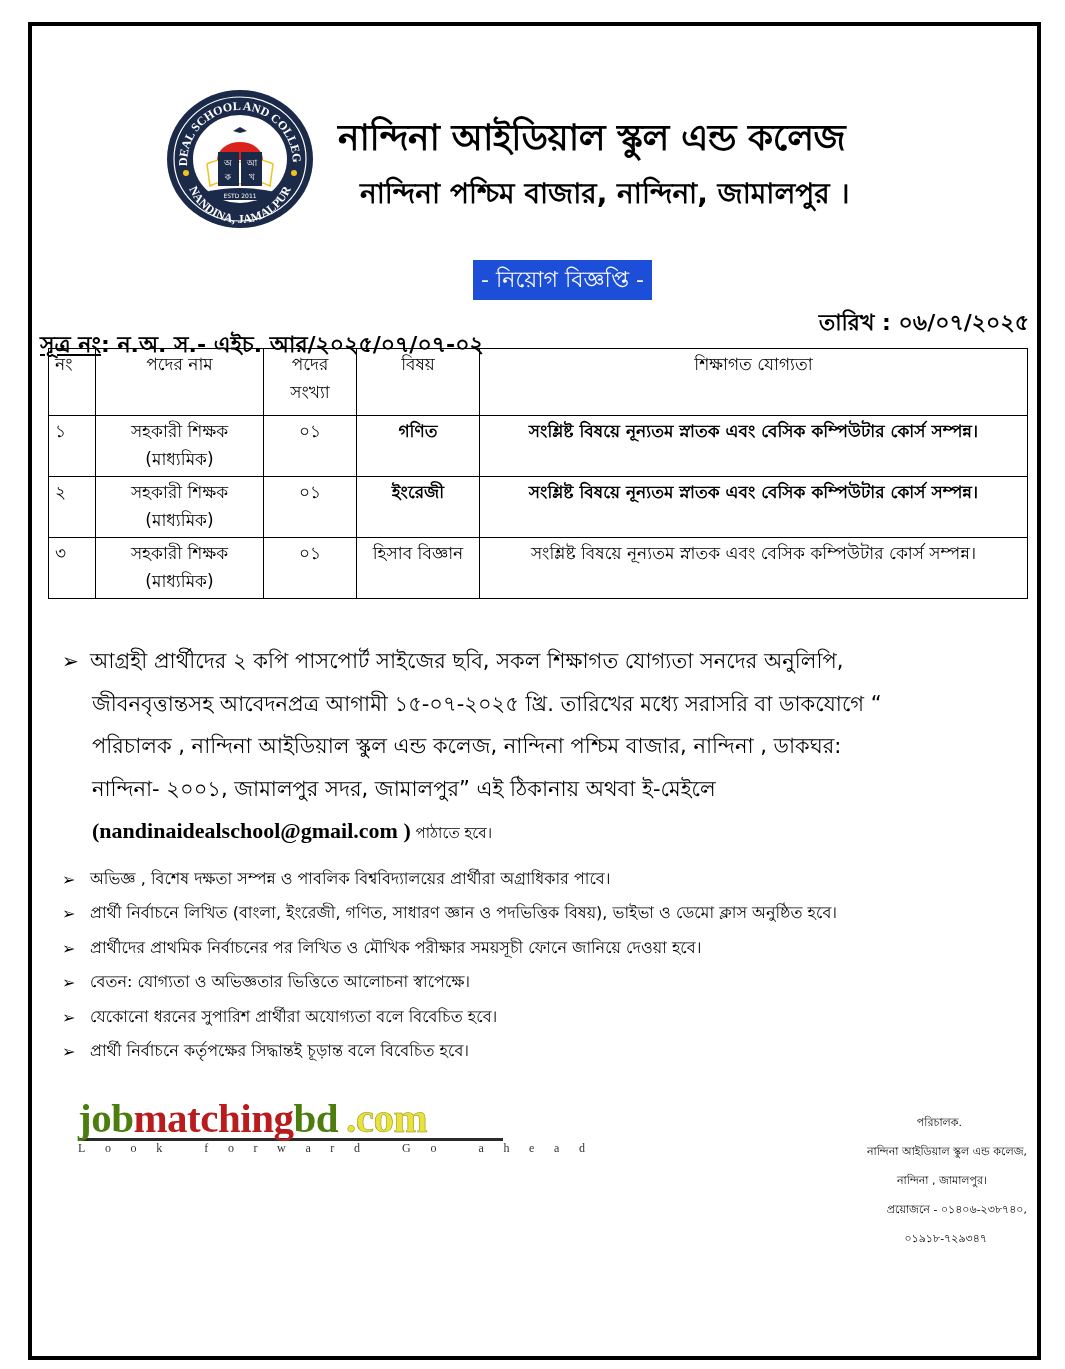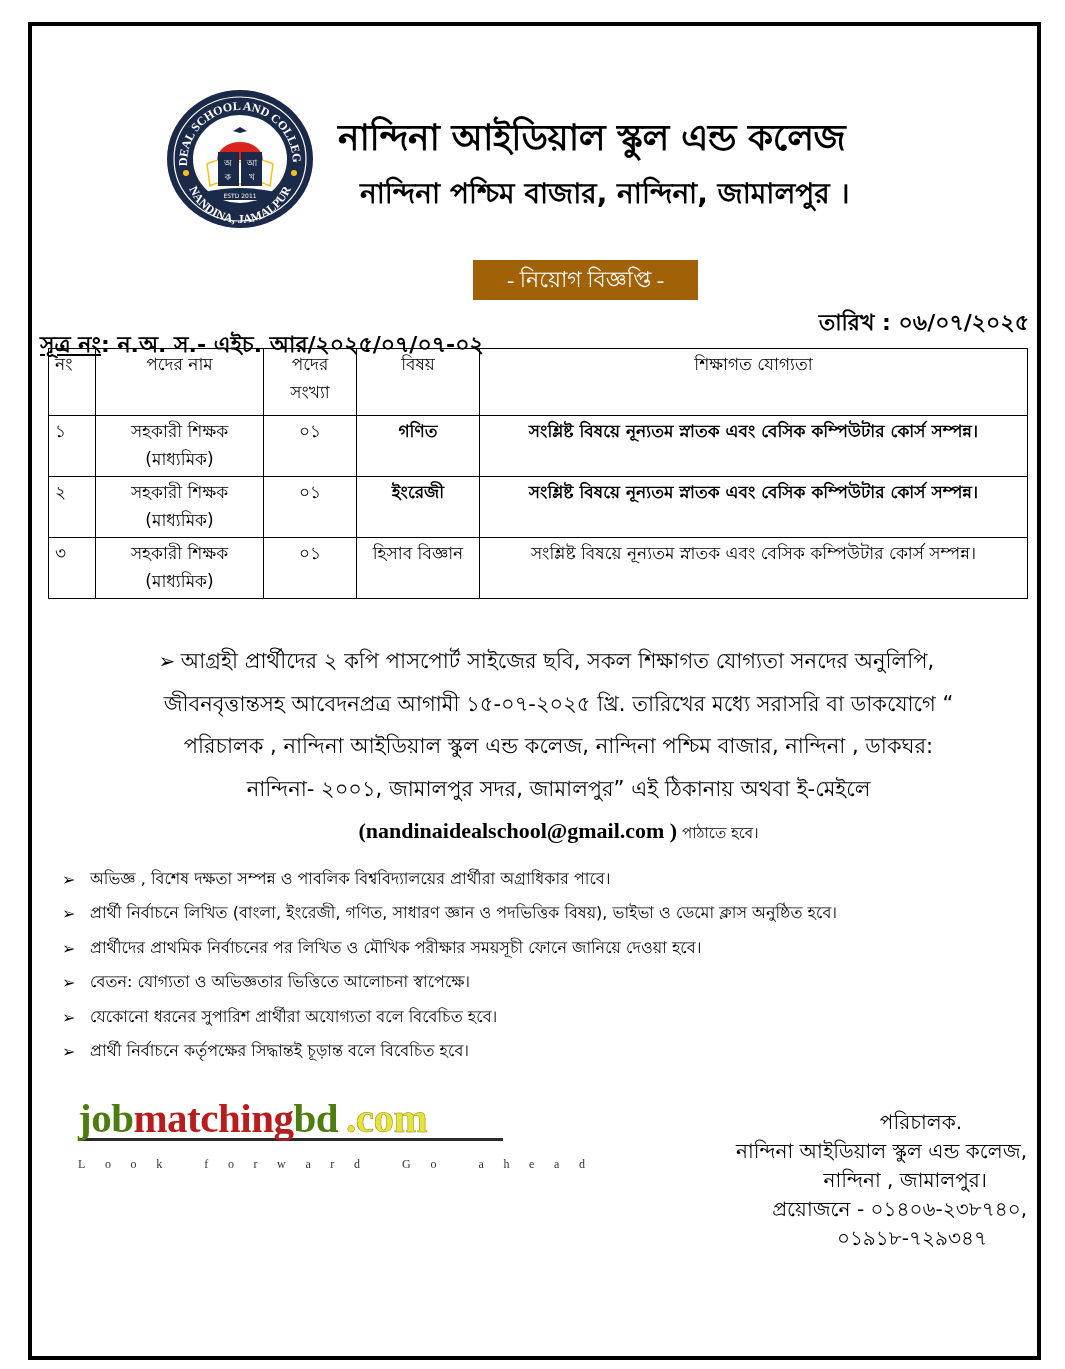--- a/index.html
+++ b/index.html
@@ -7,63 +7,63 @@
          font-family: "DejaVu Sans", "Liberation Sans", sans-serif; color: #000; }
   .frame { position: absolute; left: 28px; top: 22px; width: 1005px; height: 1330px;
            border: 4px solid #000; box-sizing: content-box; }
   .abs { position: absolute; }
 
   
   .logo { left: 165px; top: 88px; width: 150px; height: 142px; }
   .school-title { left: 338px; top: 110px; font-size: 36px; font-weight: bold; letter-spacing: -0.5px; white-space: nowrap; }
   .school-addr { left: 360px; top: 172px; font-size: 28px; font-weight: bold; white-space: nowrap; }
 
-  .notice-badge { left: 473px; top: 260px; width: 225px; height: 40px; background: #a16207; color: #fff;
-                  font-size: 22px; display: flex; align-items: center; justify-content: center; white-space: nowrap; font-family: Liberation Serif, serif; }
+  .notice-badge { left: 473px; top: 260px; width: 179px; height: 40px; background: #1d4ed8; color: #fff;
+                  font-size: 22px; display: flex; align-items: center; justify-content: center; white-space: nowrap; }
 
   .ref-row { left: 40px; top: 305px; font-size: 22px; font-weight: bold; white-space: nowrap; margin-top: 22px; }
   .ref-label { text-decoration: underline; }
   .date-row { right: 36px; top: 305px; font-size: 22px; font-weight: bold; white-space: nowrap; }
 
   
   table.posts { position: absolute; left: 48px; top: 348px; width: 980px; border-collapse: collapse;
                 font-size: 17px; }
   table.posts td, table.posts th { border: 1.5px solid #000; padding: 2px 6px; vertical-align: top; }
   table.posts th { font-weight: normal; height: 62px; }
   table.posts td { height: 54px; }
   .c-no { width: 34px; text-align: left; }
   .c-name { width: 155px; text-align: center; margin-top: 28px; }
   .c-count { width: 80px; text-align: center; }
   .c-subj { width: 110px; text-align: center; }
   .c-qual { text-align: center; }
   th.c-no { vertical-align: bottom; text-align: left; }
   .bold { font-weight: bold; }
 
   
-  .main-para { left: 56px; top: 640px; width: 975px; font-size: 21px; line-height: 42.5px; text-align: center; }
+  .main-para { left: 62px; top: 640px; width: 975px; font-size: 21px; line-height: 42.5px; }
   .main-para .line { white-space: nowrap; display: block; }
   .main-para .indent { padding-left: 30px; }
   .email { font-family: "Liberation Serif", serif; font-weight: bold; font-size: 22px; }
   .small { font-size: 15px; }
 
   .bullets { left: 62px; top: 862px; width: 975px; font-size: 16px; }
   .bullets .item { height: 34.5px; display: flex; align-items: center; white-space: nowrap; }
   .arrow { display: inline-block; width: 28px; font-size: 16px; }
   .arrow-big { font-size: 20px; }
 
   
   .watermark-logo { left: 78px; top: 1098px; width: 430px; height: 60px; }
   .wm-main { font-family: "Liberation Serif", serif; font-weight: bold; font-size: 41px; letter-spacing: -0.5px; line-height: 40px; white-space: nowrap; }
   .wm-green { color: #4d7c0f; }
   .wm-red { color: #b91c1c; }
   .wm-yellow { color: #e8e23a; margin-left: 8px; -webkit-text-stroke: 0.5px #8a8a10; }
   .wm-line { height: 3px; background: #2a2a2a; margin-top: 0px; width: 425px; }
-  .wm-sub { font-family: "Liberation Serif", serif; font-size: 12px; letter-spacing: 19.6px; color: #333; margin-top: 16px; white-space: nowrap; }
-
-  .signature { right: 38px; top: 1108px; width: 300px; font-size: 20px; line-height: 29px; text-align: right; }
+  .wm-sub { font-family: "Liberation Serif", serif; font-size: 12px; letter-spacing: 19.6px; color: #333; margin-top: 0px; white-space: nowrap; }
+
+  .signature { right: 38px; top: 1108px; width: 300px; font-size: 11px; line-height: 29px; text-align: right; }
   .signature div { white-space: nowrap; }
   .sig-1 { padding-right: 65px; }
   .sig-3 { padding-right: 40px; }
   .sig-5 { padding-right: 40px; }
 </style>
 </head>
 <body>
 
 <div class="frame"></div>
 

